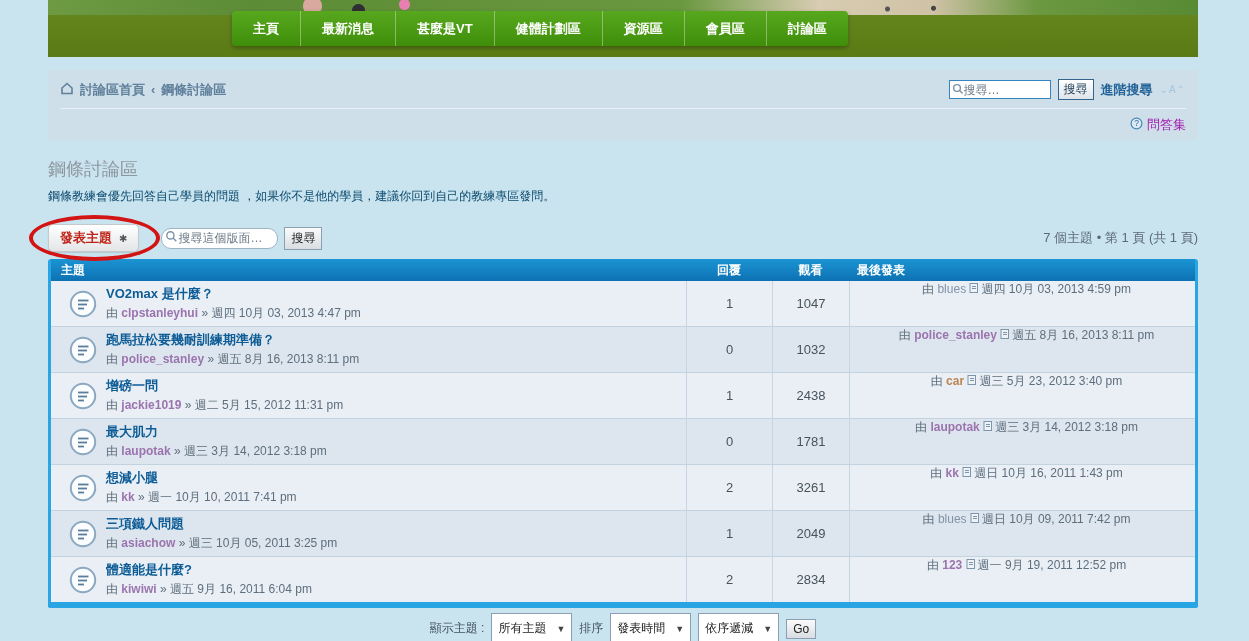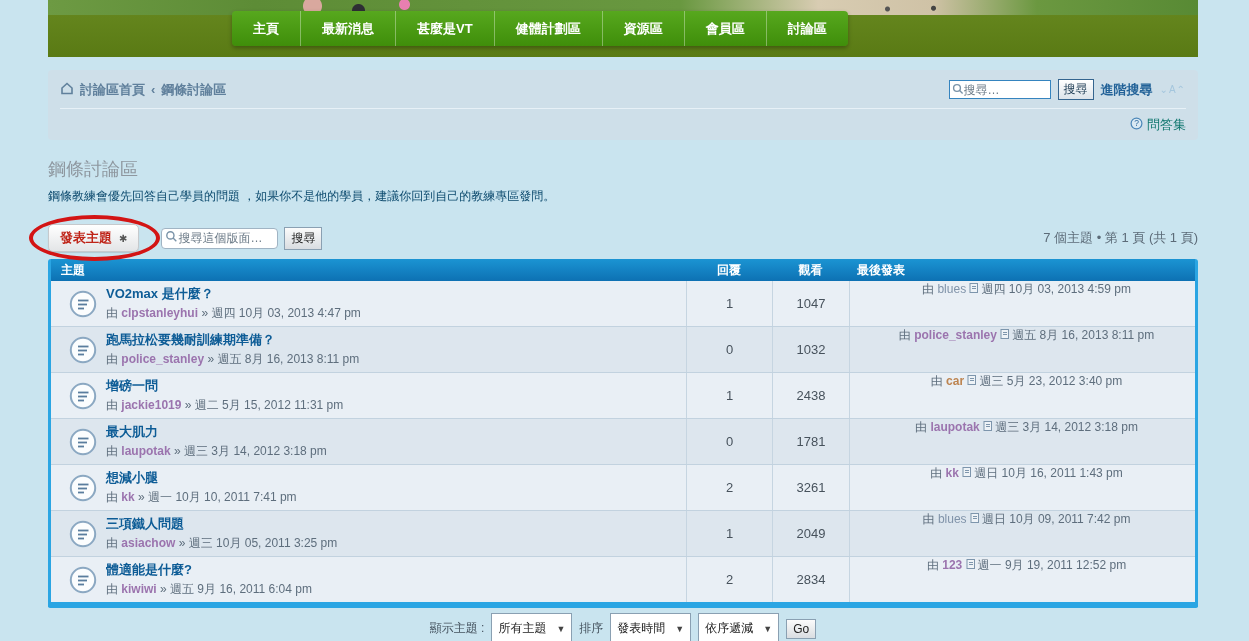--- a/index.html
+++ b/index.html
@@ -36,37 +36,37 @@
   .search-area { display:flex; align-items:center; gap:7px; }
   .search-wrap { display:inline-flex; align-items:center; background:#fff; border:1px solid #3584bf; height:19px; padding:0 2px; }
   .search-wrap input { border:none; outline:none; width:84px; font-size:12px; color:#444; background:transparent;
     font-family:"Liberation Sans", sans-serif; }
   .search-wrap input::placeholder { color:#6b7a87; opacity:1; }
   .btn-small { display:inline-block; border:1px solid #35658f; background:linear-gradient(#ffffff,#dde4ea);
     font-size:12px; color:#1c3a52; padding:1px 5px; cursor:pointer; font-family:"Liberation Sans", sans-serif; }
   .adv-link { font-size:13px; font-weight:bold; color:#226298; }
   .font-widget { font-size:10px; color:#a4c6dd; letter-spacing:1px; cursor:pointer; }
   .faq-row { display:flex; justify-content:flex-end; align-items:center; gap:4px; padding-top:7px; }
-  .faq-link { font-size:13px; color:#0f766e; }
+  .faq-link { font-size:13px; color:#a21caf; }
 
   
   .forum-title { margin-top:17px; font-size:18px; font-weight:normal; color:#8e979f; }
   .forum-desc { margin-top:7px; font-size:12px; color:#0c4a6e; }
 
   
   .controls-row { margin-top:19px; display:flex; align-items:center; }
   .annotated { position:relative; display:inline-block; }
   .annotation-circle { position:absolute; left:-19px; top:-9px; width:calc(100% + 40px); height:calc(100% + 18px);
     border:4px solid #d31414; border-radius:50%; pointer-events:none; z-index:5; }
   .btn-topic { display:inline-flex; align-items:center; gap:7px; background:linear-gradient(#ffffff,#e3e5e7);
     border:1px solid #c6c9cc; border-radius:5px; padding:4px 11px; cursor:pointer; box-shadow:0 1px 1px rgba(0,0,0,.12); }
   .btn-topic .lbl { color:#bf2418; font-weight:bold; font-size:13px; }
   .btn-topic .star { color:#555; font-size:10px; }
   .forum-search { margin-left:22px; display:inline-flex; align-items:center; gap:6px; }
-  .fsearch-wrap { display:inline-flex; align-items:center; background:#fff; border:1px solid #a0b4c4; border-radius:4px;
+  .fsearch-wrap { display:inline-flex; align-items:center; background:#fff; border:1px solid #a0b4c4; border-radius:10px;
     height:21px; padding:0 3px; }
   .fsearch-wrap input { border:none; outline:none; width:96px; font-size:12px; color:#444; background:transparent;
     font-family:"Liberation Sans", sans-serif; }
   .fsearch-wrap input::placeholder { color:#6b7a87; opacity:1; }
   .btn-gray { display:inline-block; border:1px solid #8aa0b2; background:linear-gradient(#fbfbfb,#d9dde1);
     font-size:12px; color:#222; padding:2px 6px; cursor:pointer; font-family:"Liberation Sans", sans-serif; }
   .count-right { margin-left:auto; font-size:13px; color:#5c6b78; }
 
   
   .topics { margin-top:7px; border-left:3px solid #2aa5e3; border-right:3px solid #2aa5e3; border-bottom:6px solid #2aa5e3;

